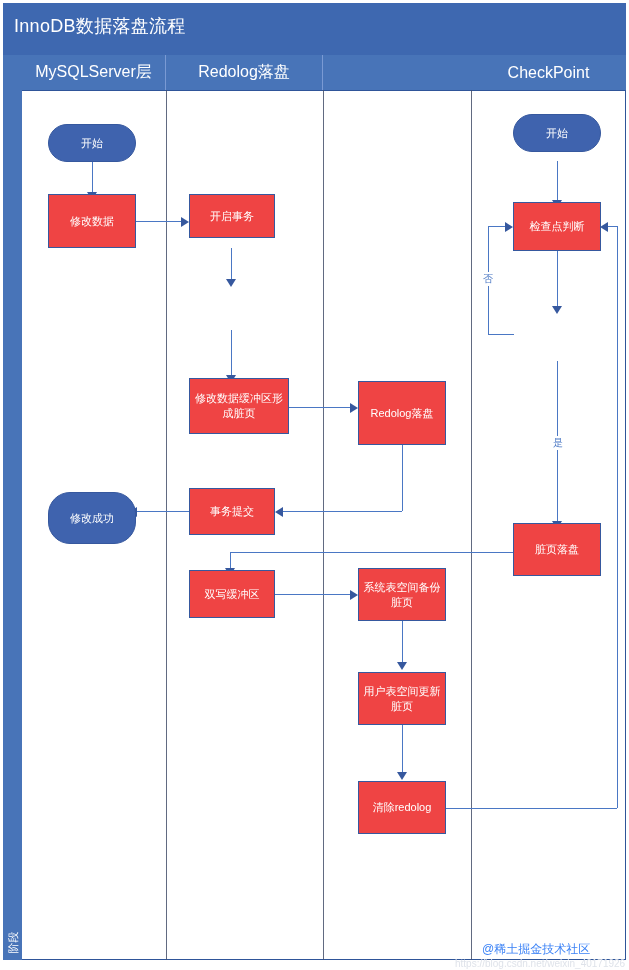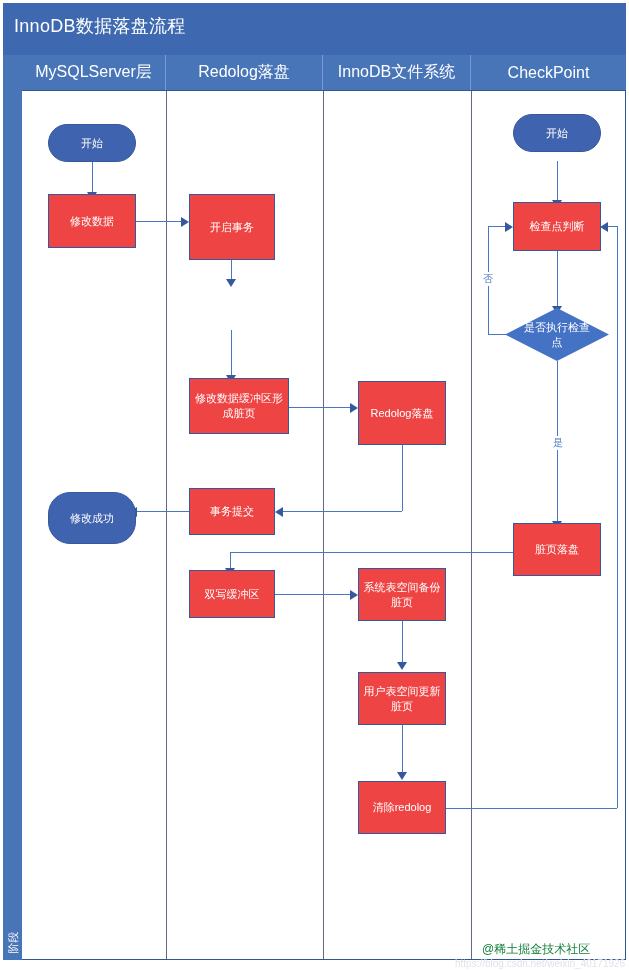--- a/index.html
+++ b/index.html
@@ -77,39 +77,38 @@
   .arrow{position:absolute;width:0;height:0;}
   .arrow.down{border-left:5px solid transparent;border-right:5px solid transparent;border-top:8px solid #36589e;}
   .arrow.right{border-top:5px solid transparent;border-bottom:5px solid transparent;border-left:8px solid #36589e;}
   .arrow.left{border-top:5px solid transparent;border-bottom:5px solid transparent;border-right:8px solid #36589e;}
   .elabel{
     position:absolute;font-size:10px;color:#4A77C4;background:#fff;padding:0 2px;
     white-space:nowrap;
   }
   
   .wm{
-    position:absolute;font-size:12px;color:#15803d;white-space:nowrap;
+    position:absolute;font-size:12px;color:#3b82f6;white-space:nowrap;
   }
   .wm2{
     position:absolute;font-size:10px;color:#dfe3ea;white-space:nowrap;
   }
 </style>
 </head>
 <body>
 
 <div id="root">
 
   <div class="titlebar">
     <div class="ttl">InnoDB数据落盘流程</div>
   </div>
 
   <div class="laneband"></div>
   <div class="lanehdr" style="left:22px;width:144px;">MySQLServer层</div>
   <div class="lanehdr" style="left:166px;width:157px;">Redolog落盘</div>
-  <div class="lanehdr" style="left:323px;width:148px;">InnoDB文件系统</div>
   <div class="lanehdr last" style="left:471px;width:155px;">CheckPoint</div>
 
   <div class="stagebar">
     <div class="vtxt">阶段</div>
   </div>
 
   <div class="canvas"></div>
   <div class="lanediv" style="left:166px;"></div>
   <div class="lanediv" style="left:323px;"></div>
   <div class="lanediv" style="left:471px;"></div>
@@ -169,44 +168,40 @@
   <div class="v" style="left:557px;top:361px;height:162px;"></div>
   <div class="arrow down" style="left:552px;top:521px;"></div>
   <div class="elabel" style="left:551px;top:436px;">是</div>
 
   <div class="node term" style="left:48px;top:124px;width:88px;height:38px;">开始</div>
 
   <div class="node" style="left:48px;top:194px;width:88px;height:54px;">修改数据</div>
 
   <div class="node term" style="left:48px;top:492px;width:88px;height:52px;">修改成功</div>
 
-  <div class="node" style="left:189px;top:194px;width:86px;height:66px;">开启事务</div>
+  <div class="node" style="left:189px;top:194px;width:86px;height:44px;">开启事务</div>
 
 
   <div class="node" style="left:189px;top:378px;width:100px;height:56px;">修改数据缓冲区形成脏页</div>
 
   <div class="node" style="left:189px;top:488px;width:86px;height:47px;">事务提交</div>
 
   <div class="node" style="left:189px;top:570px;width:86px;height:48px;">双写缓冲区</div>
 
   <div class="node" style="left:358px;top:381px;width:88px;height:64px;">Redolog落盘</div>
 
   <div class="node" style="left:358px;top:568px;width:88px;height:53px;">系统表空间备份脏页</div>
 
   <div class="node" style="left:358px;top:672px;width:88px;height:53px;">用户表空间更新脏页</div>
 
   <div class="node" style="left:358px;top:781px;width:88px;height:53px;">清除redolog</div>
 
   <div class="node term" style="left:513px;top:114px;width:88px;height:38px;">开始</div>
 
   <div class="node" style="left:513px;top:202px;width:88px;height:49px;">检查点判断</div>
 
-  <div class="node diamond" style="left:505px;top:308px;width:104px;height:53px;">
-    <div class="dshape"></div>
-    <div class="dlabel">是否执行检查点</div>
-  </div>
 
   <div class="node" style="left:513px;top:523px;width:88px;height:53px;">脏页落盘</div>
 
   <div class="wm" style="left:482px;top:941px;">@稀土掘金技术社区</div>
   <div class="wm2" style="left:455px;top:958px;">https://blog.csdn.net/weixin_40171926</div>
 
 </div>
 
 </body></html>

